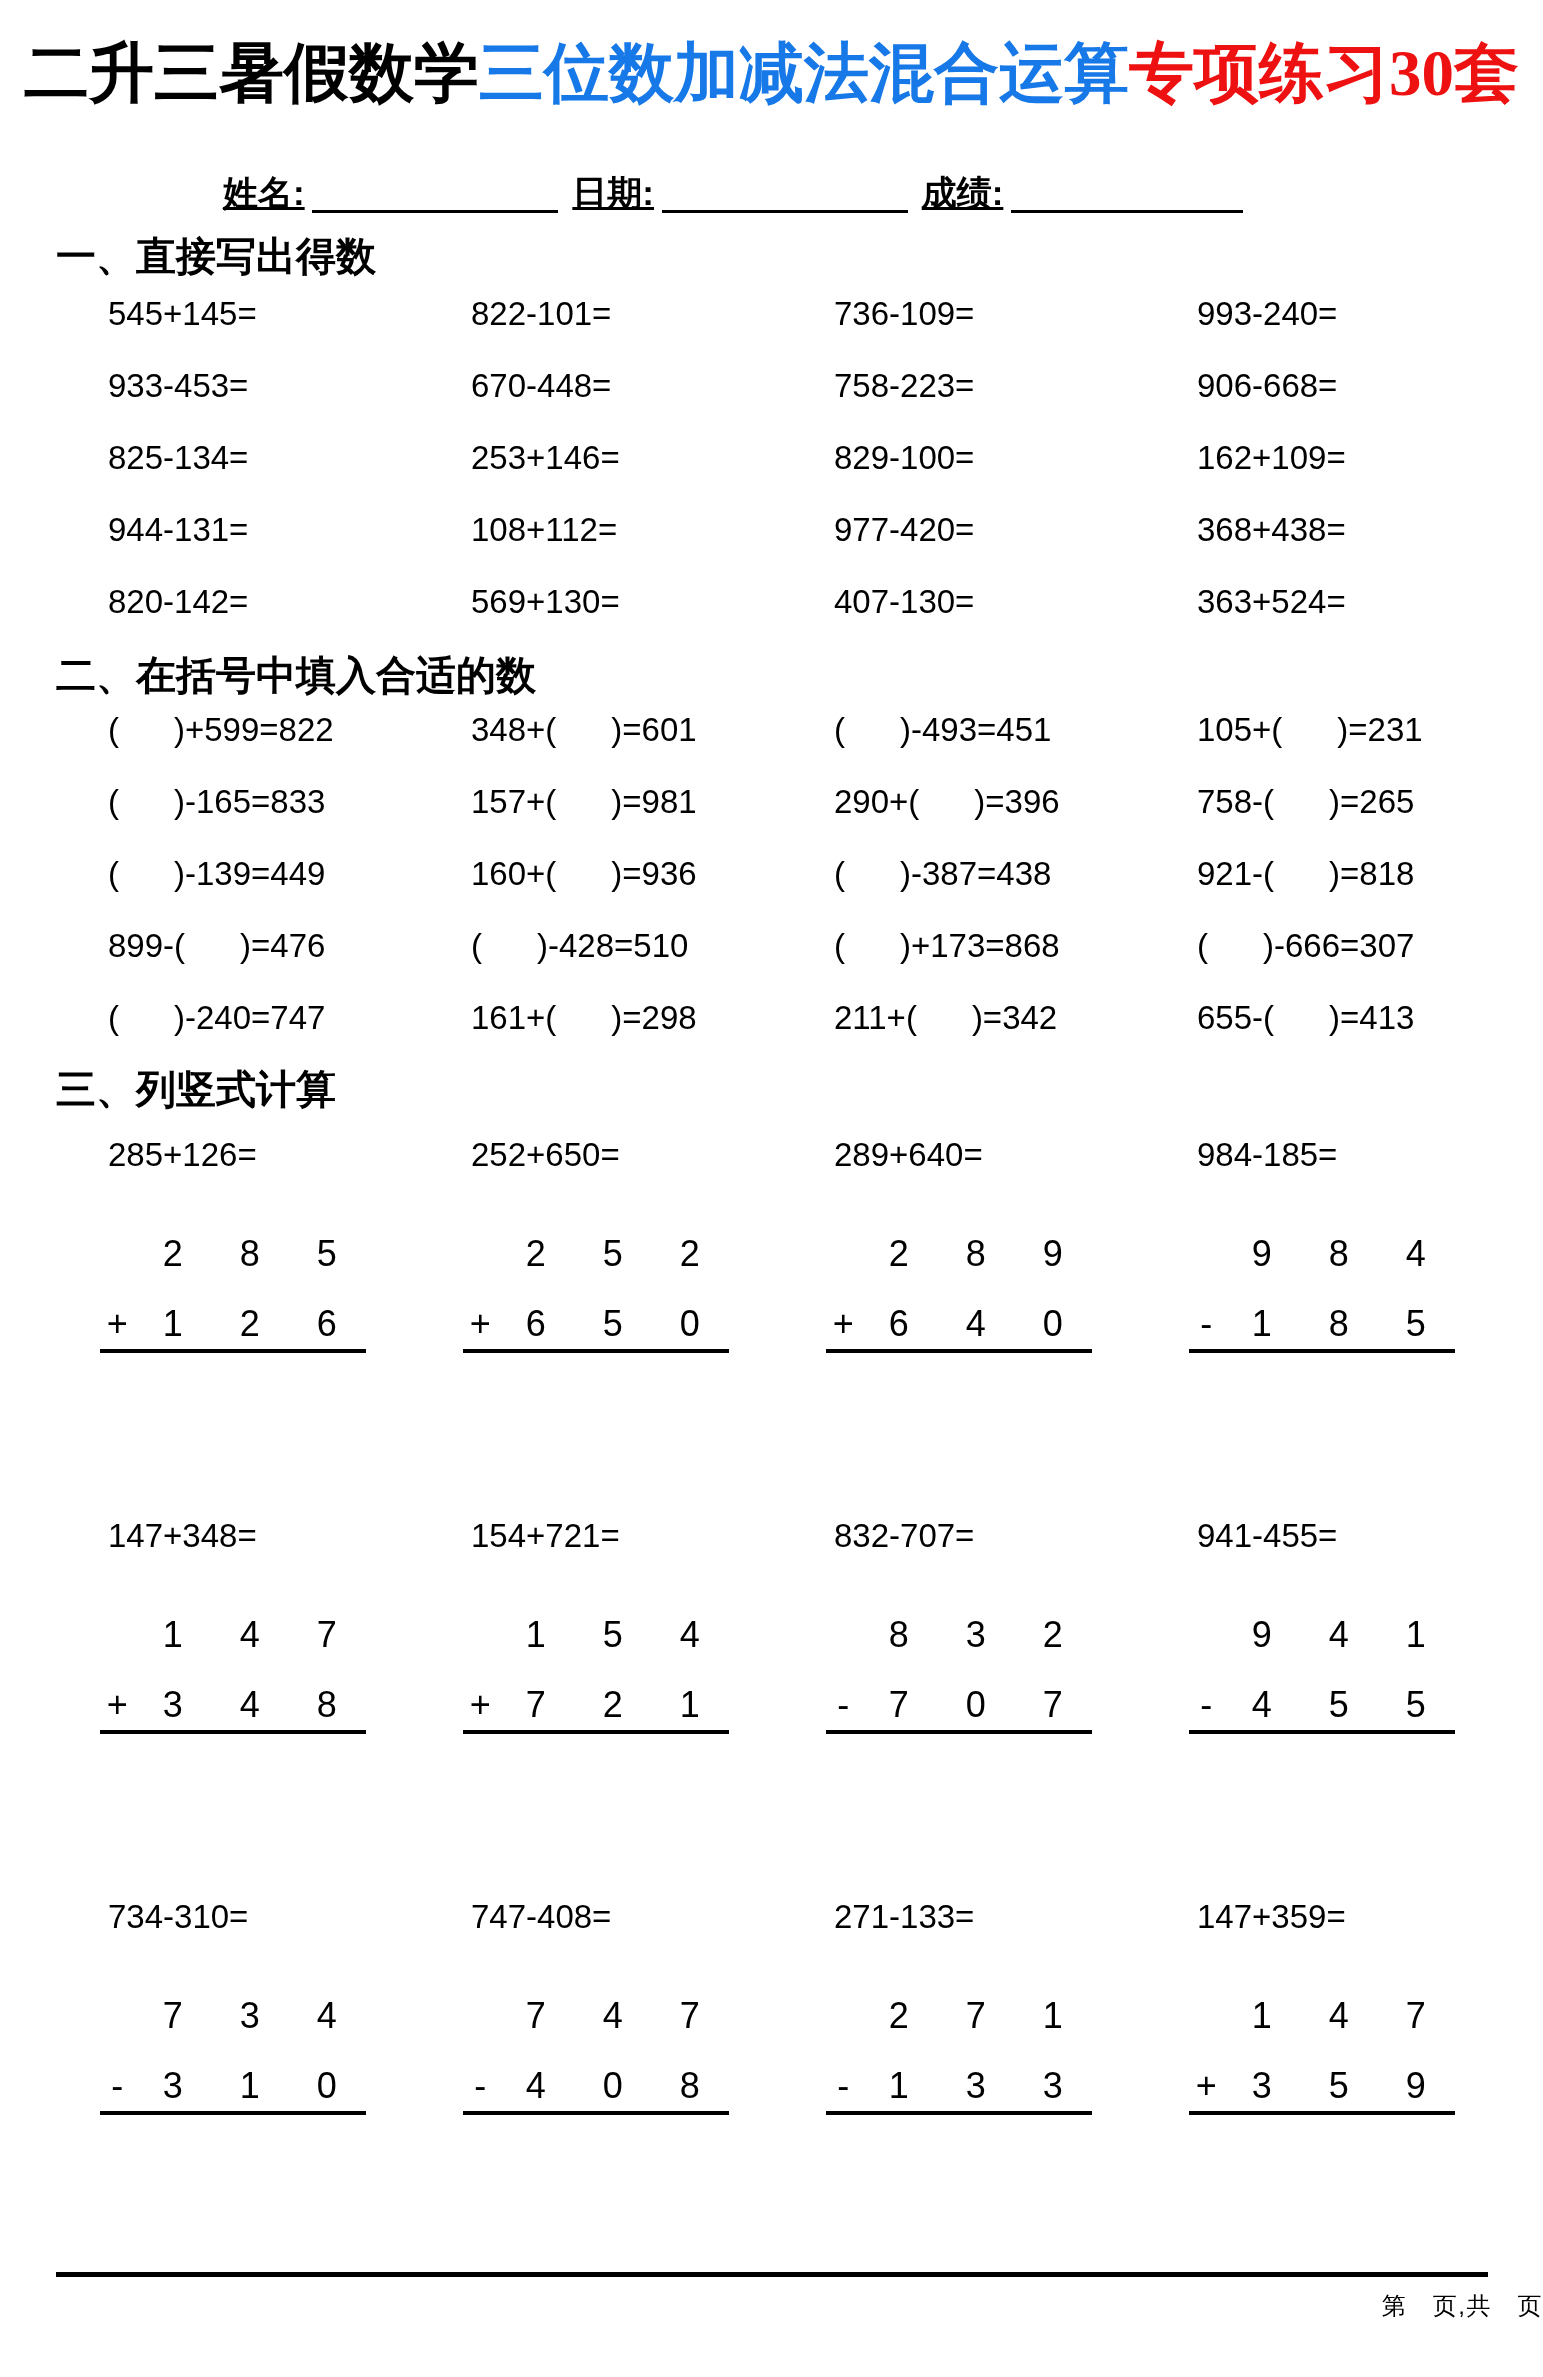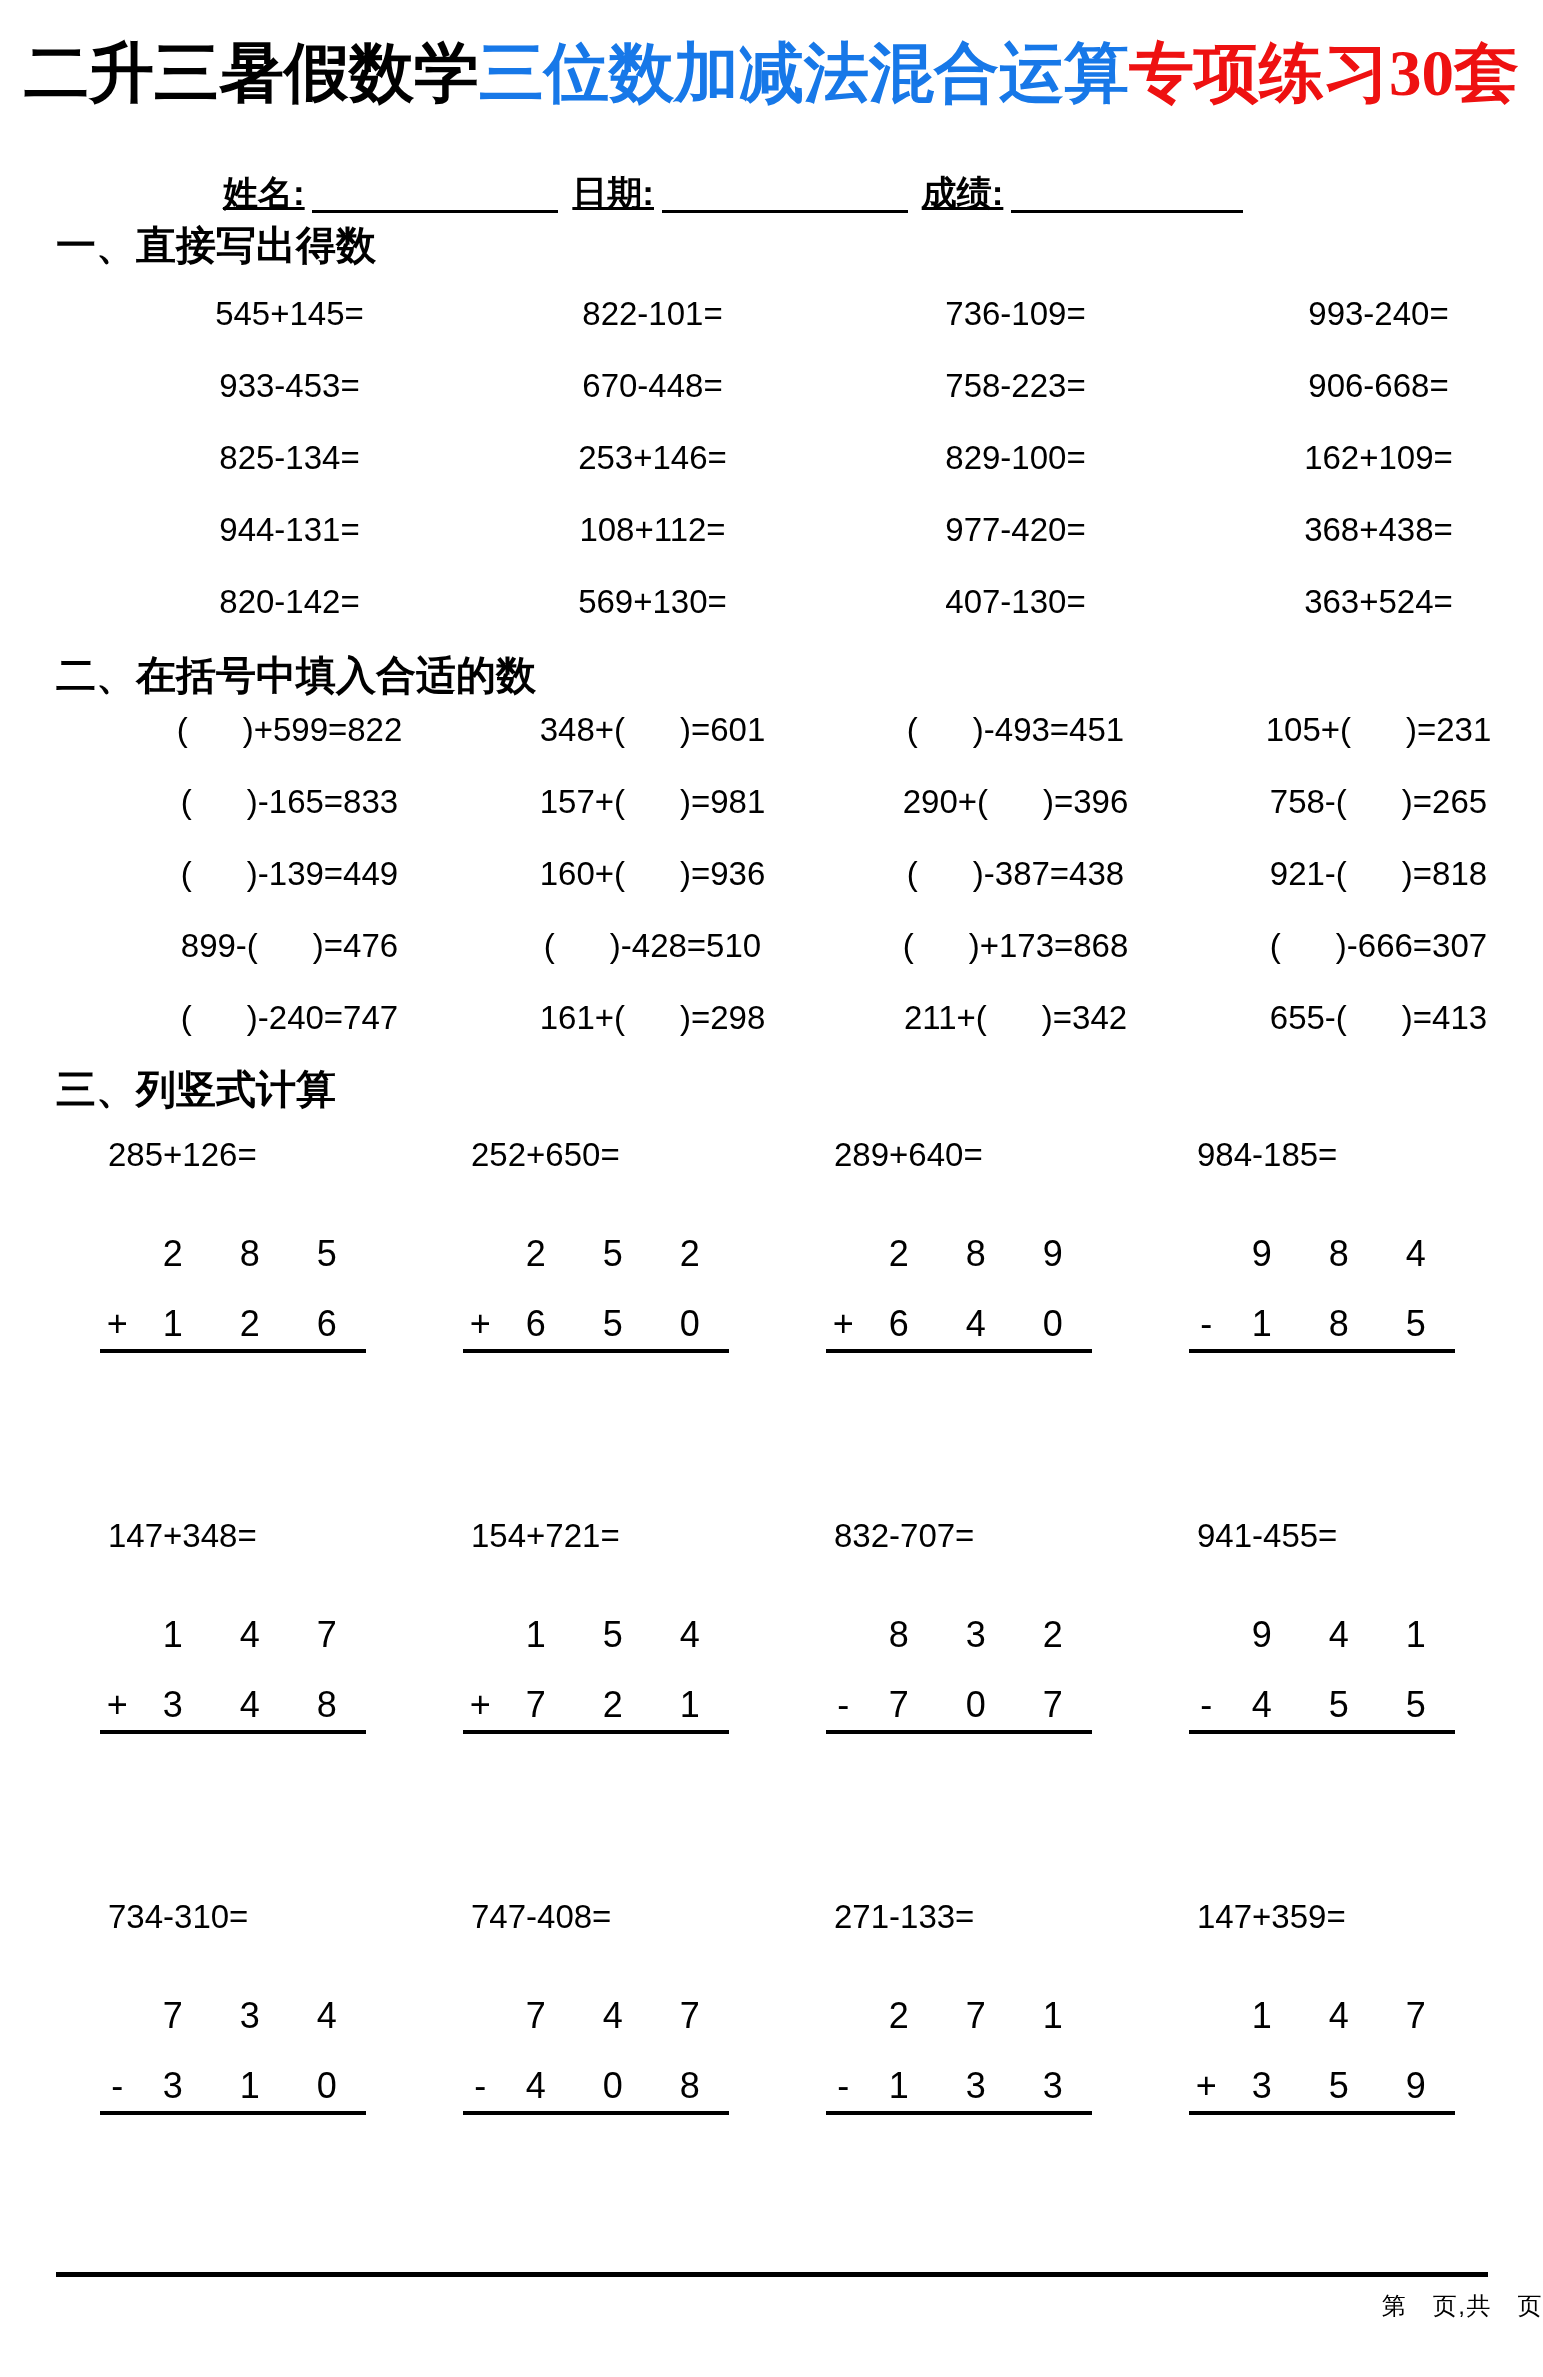--- a/index.html
+++ b/index.html
@@ -16,28 +16,28 @@
   .t-red  { color:#ee1111; }
   .meta {
     position:absolute; top:170px; left:223px; font-size:35px; font-weight:700; white-space:nowrap;text-decoration:underline;
   }
   .blank {
     display:inline-block; width:246px; height:9.3px;
     border-bottom:3.1px solid #000; vertical-align:-7.7px; margin:0 14px 0 7.7px;
   }
   .blank3 { width:232px; }
   .shead { position:absolute; left:56px; font-size:40px; font-weight:700; white-space:nowrap; }
-  .shead1 { top:218px; }
+  .shead1 { top:229px; }
   .shead2 { top:648px; }
   .shead3 { top:1062px; }
   .pgrid { position:absolute; left:108px; }
   .s1 { top:294px; }
   .s2 { top:710px; }
   .prow { display:grid; grid-template-columns:repeat(4,363px); height:72px; }
-  .prob { font-size:33px; line-height:39px; white-space:pre;text-align:center; }
+  .prob { font-size:33px; line-height:39px; white-space:pre; }
   .vgroup { position:absolute; left:108px; display:grid; grid-template-columns:repeat(4,363px); }
   .vg0 { top:1135px; }
   .vg1 { top:1516px; }
   .vg2 { top:1897px; }
   .vlabel { font-size:33px; line-height:39px; white-space:pre; }
   .vblock { margin-top:60px; margin-left:-7.7px; width:266px; border-bottom:4.6px solid #000; }
   .vrow {
     display:grid; grid-template-columns:34px 77px 77px 77px;
     height:70px; font-size:36px; line-height:40px;
   }

